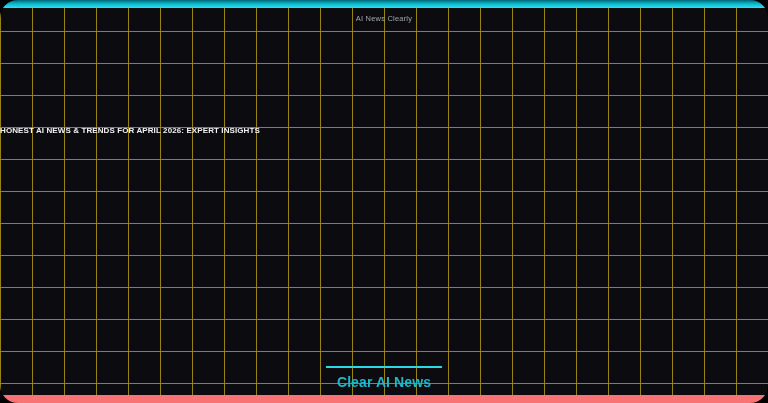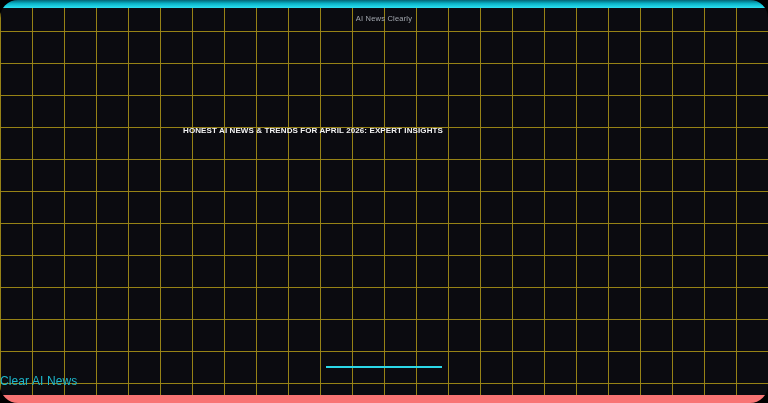--- a/index.html
+++ b/index.html
@@ -42,48 +42,49 @@
     width: 768px;
     text-align: center;
     font-size: 7.5px;
     letter-spacing: 0.2px;
     color: #a3a8af;
     z-index: 2;
     cursor: pointer;
   }
   .page-heading {
     position: absolute;
-    top: 126px; left: 7px;
+    top: 126px; left: 0;
     width: 612px;
     margin: 0;
-    text-align: center;
+    text-align: left;
     font-size: 8px;
     font-weight: bold;
     letter-spacing: 0.1px;
     text-transform: uppercase;
     color: #f2f2f2;
     z-index: 2;
   }
   .footer-divider {
     position: absolute;
     top: 366px; left: 326px;
     width: 116px; height: 2px;
     background: #2bd8e8;
     z-index: 2;
   }
   .footer-brand {
     position: absolute;
     top: 374px; left: 0;
     width: 768px;
-    text-align: left;
-    font-size: 12px;
+    text-align: center;
+    font-size: 14px;
     letter-spacing: 0.1px;
     color: #1db8cc;
     z-index: 2;
     cursor: pointer;
+    font-weight: bold;
   }
 </style>
 </head>
 <body>
 
 <div class="page">
 
   <div class="top-bar"></div>
 
   <header>

